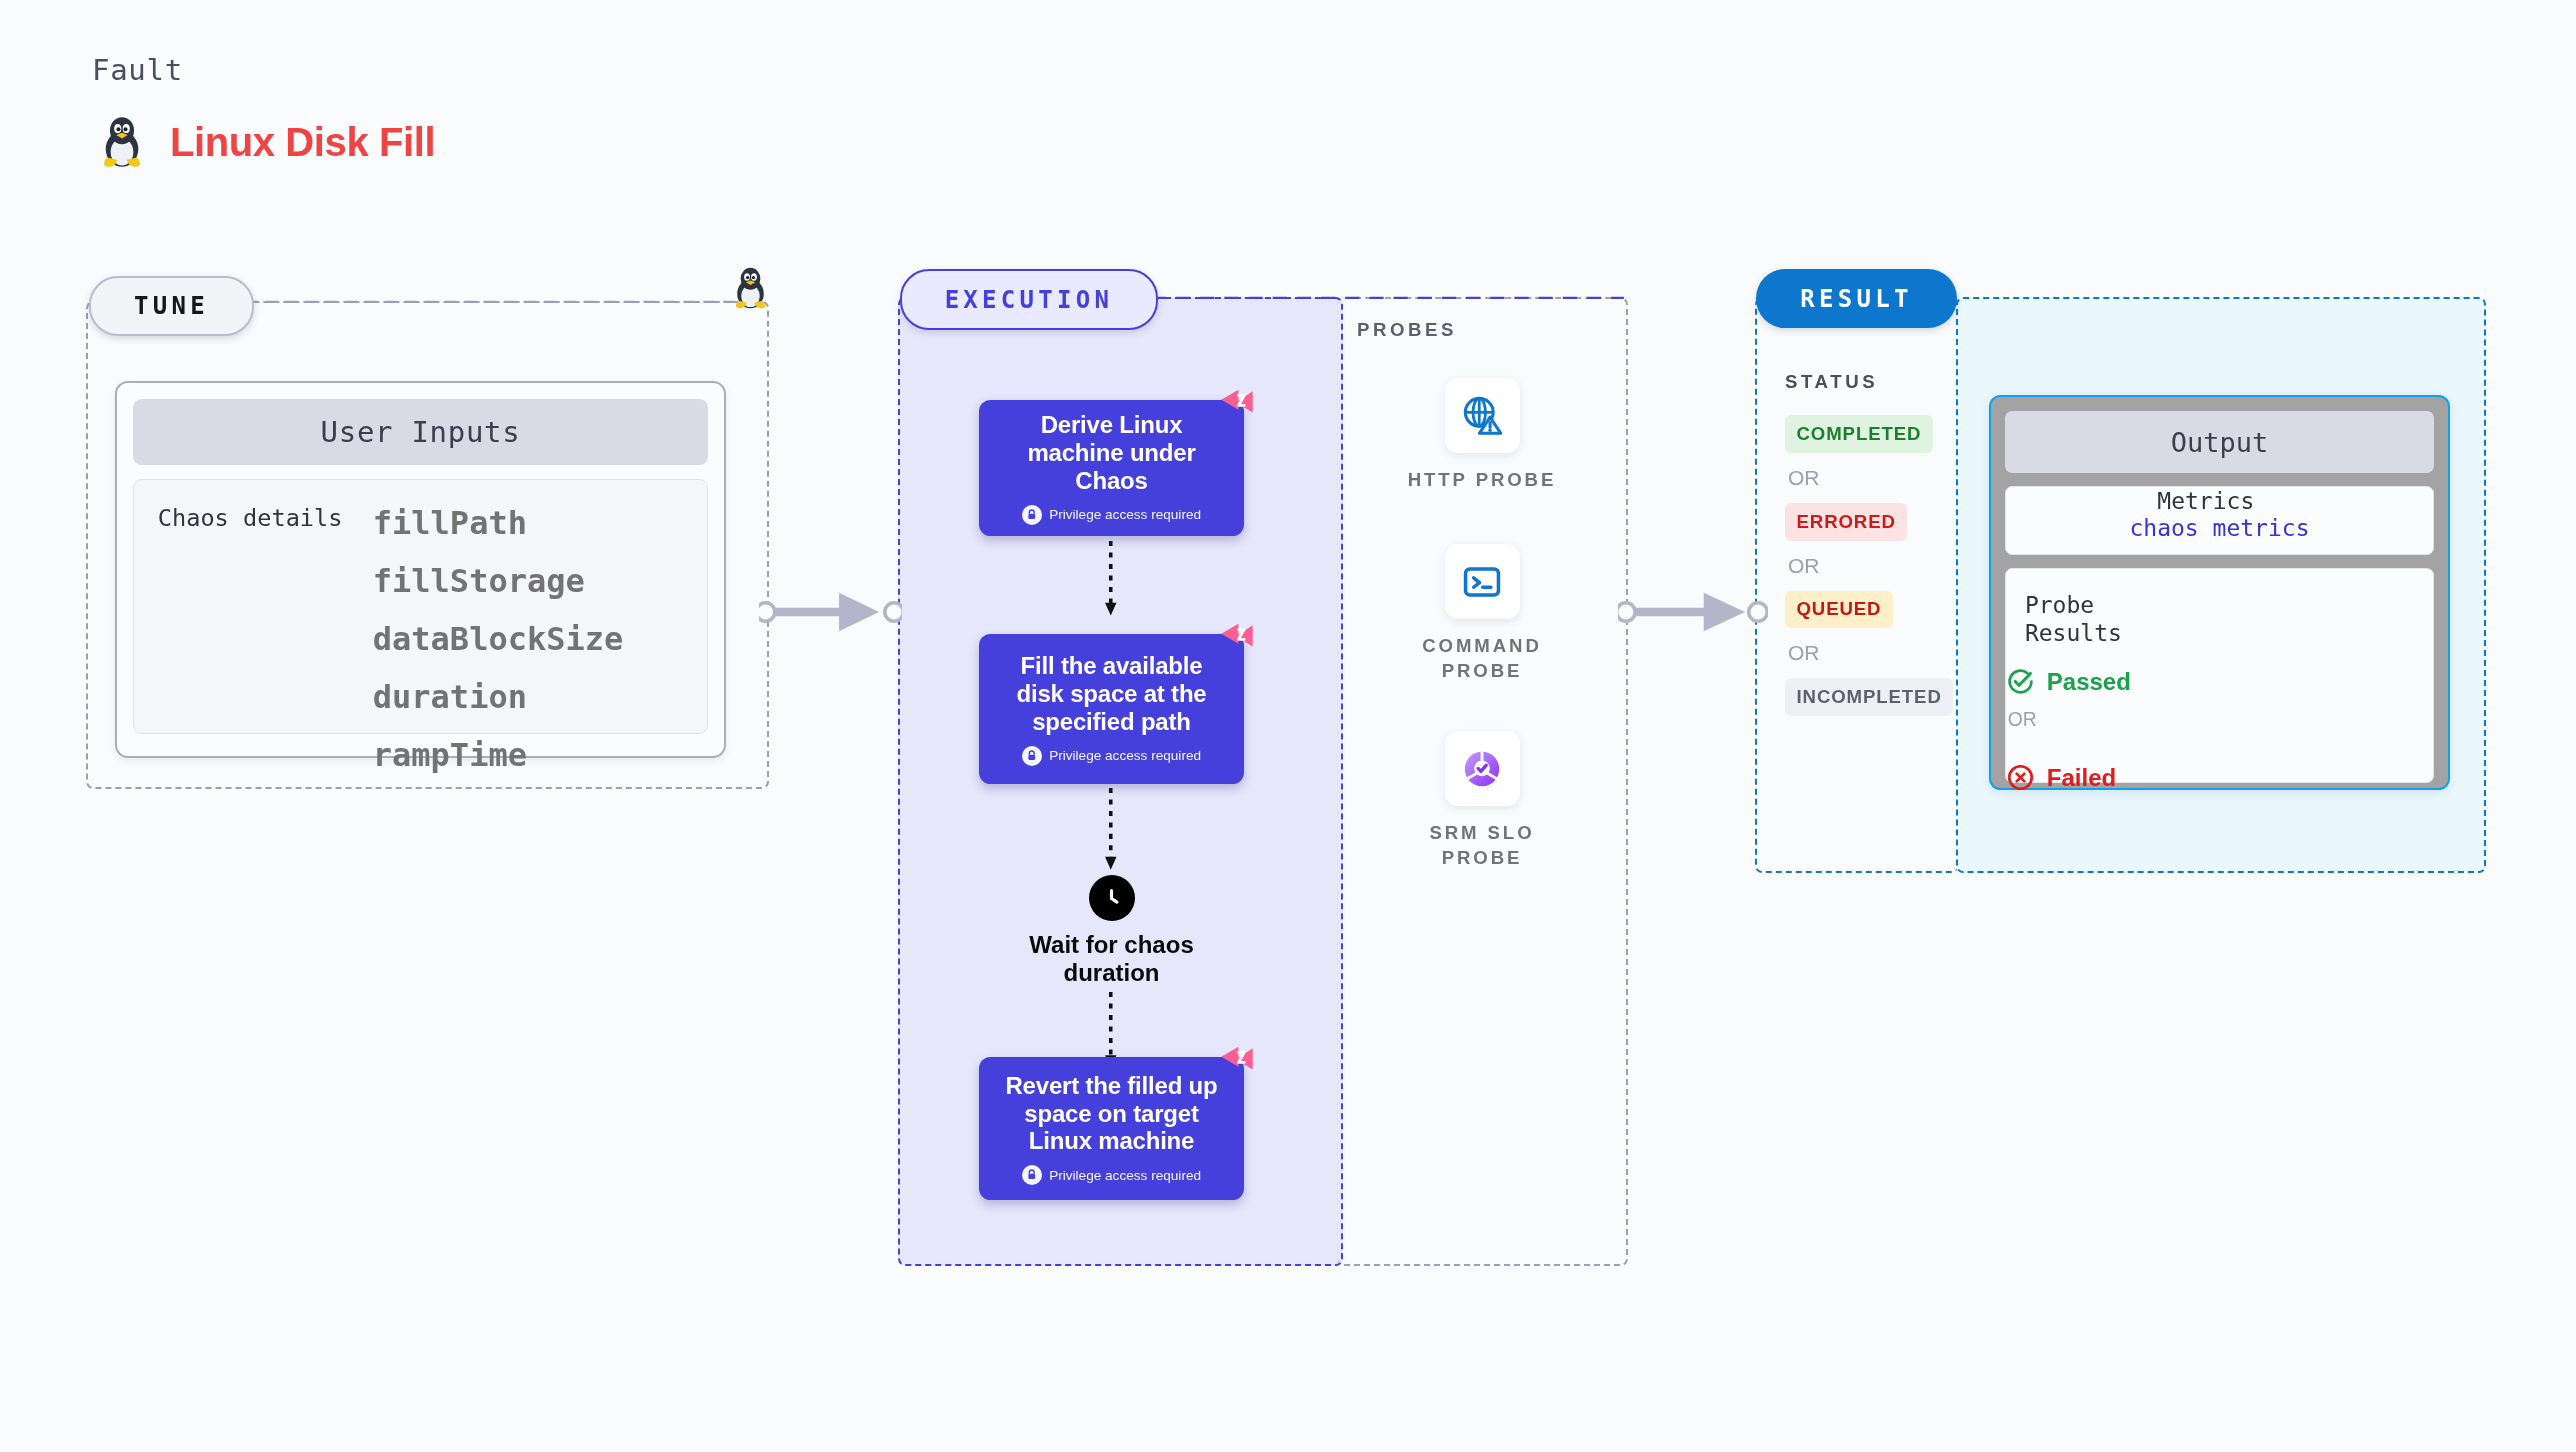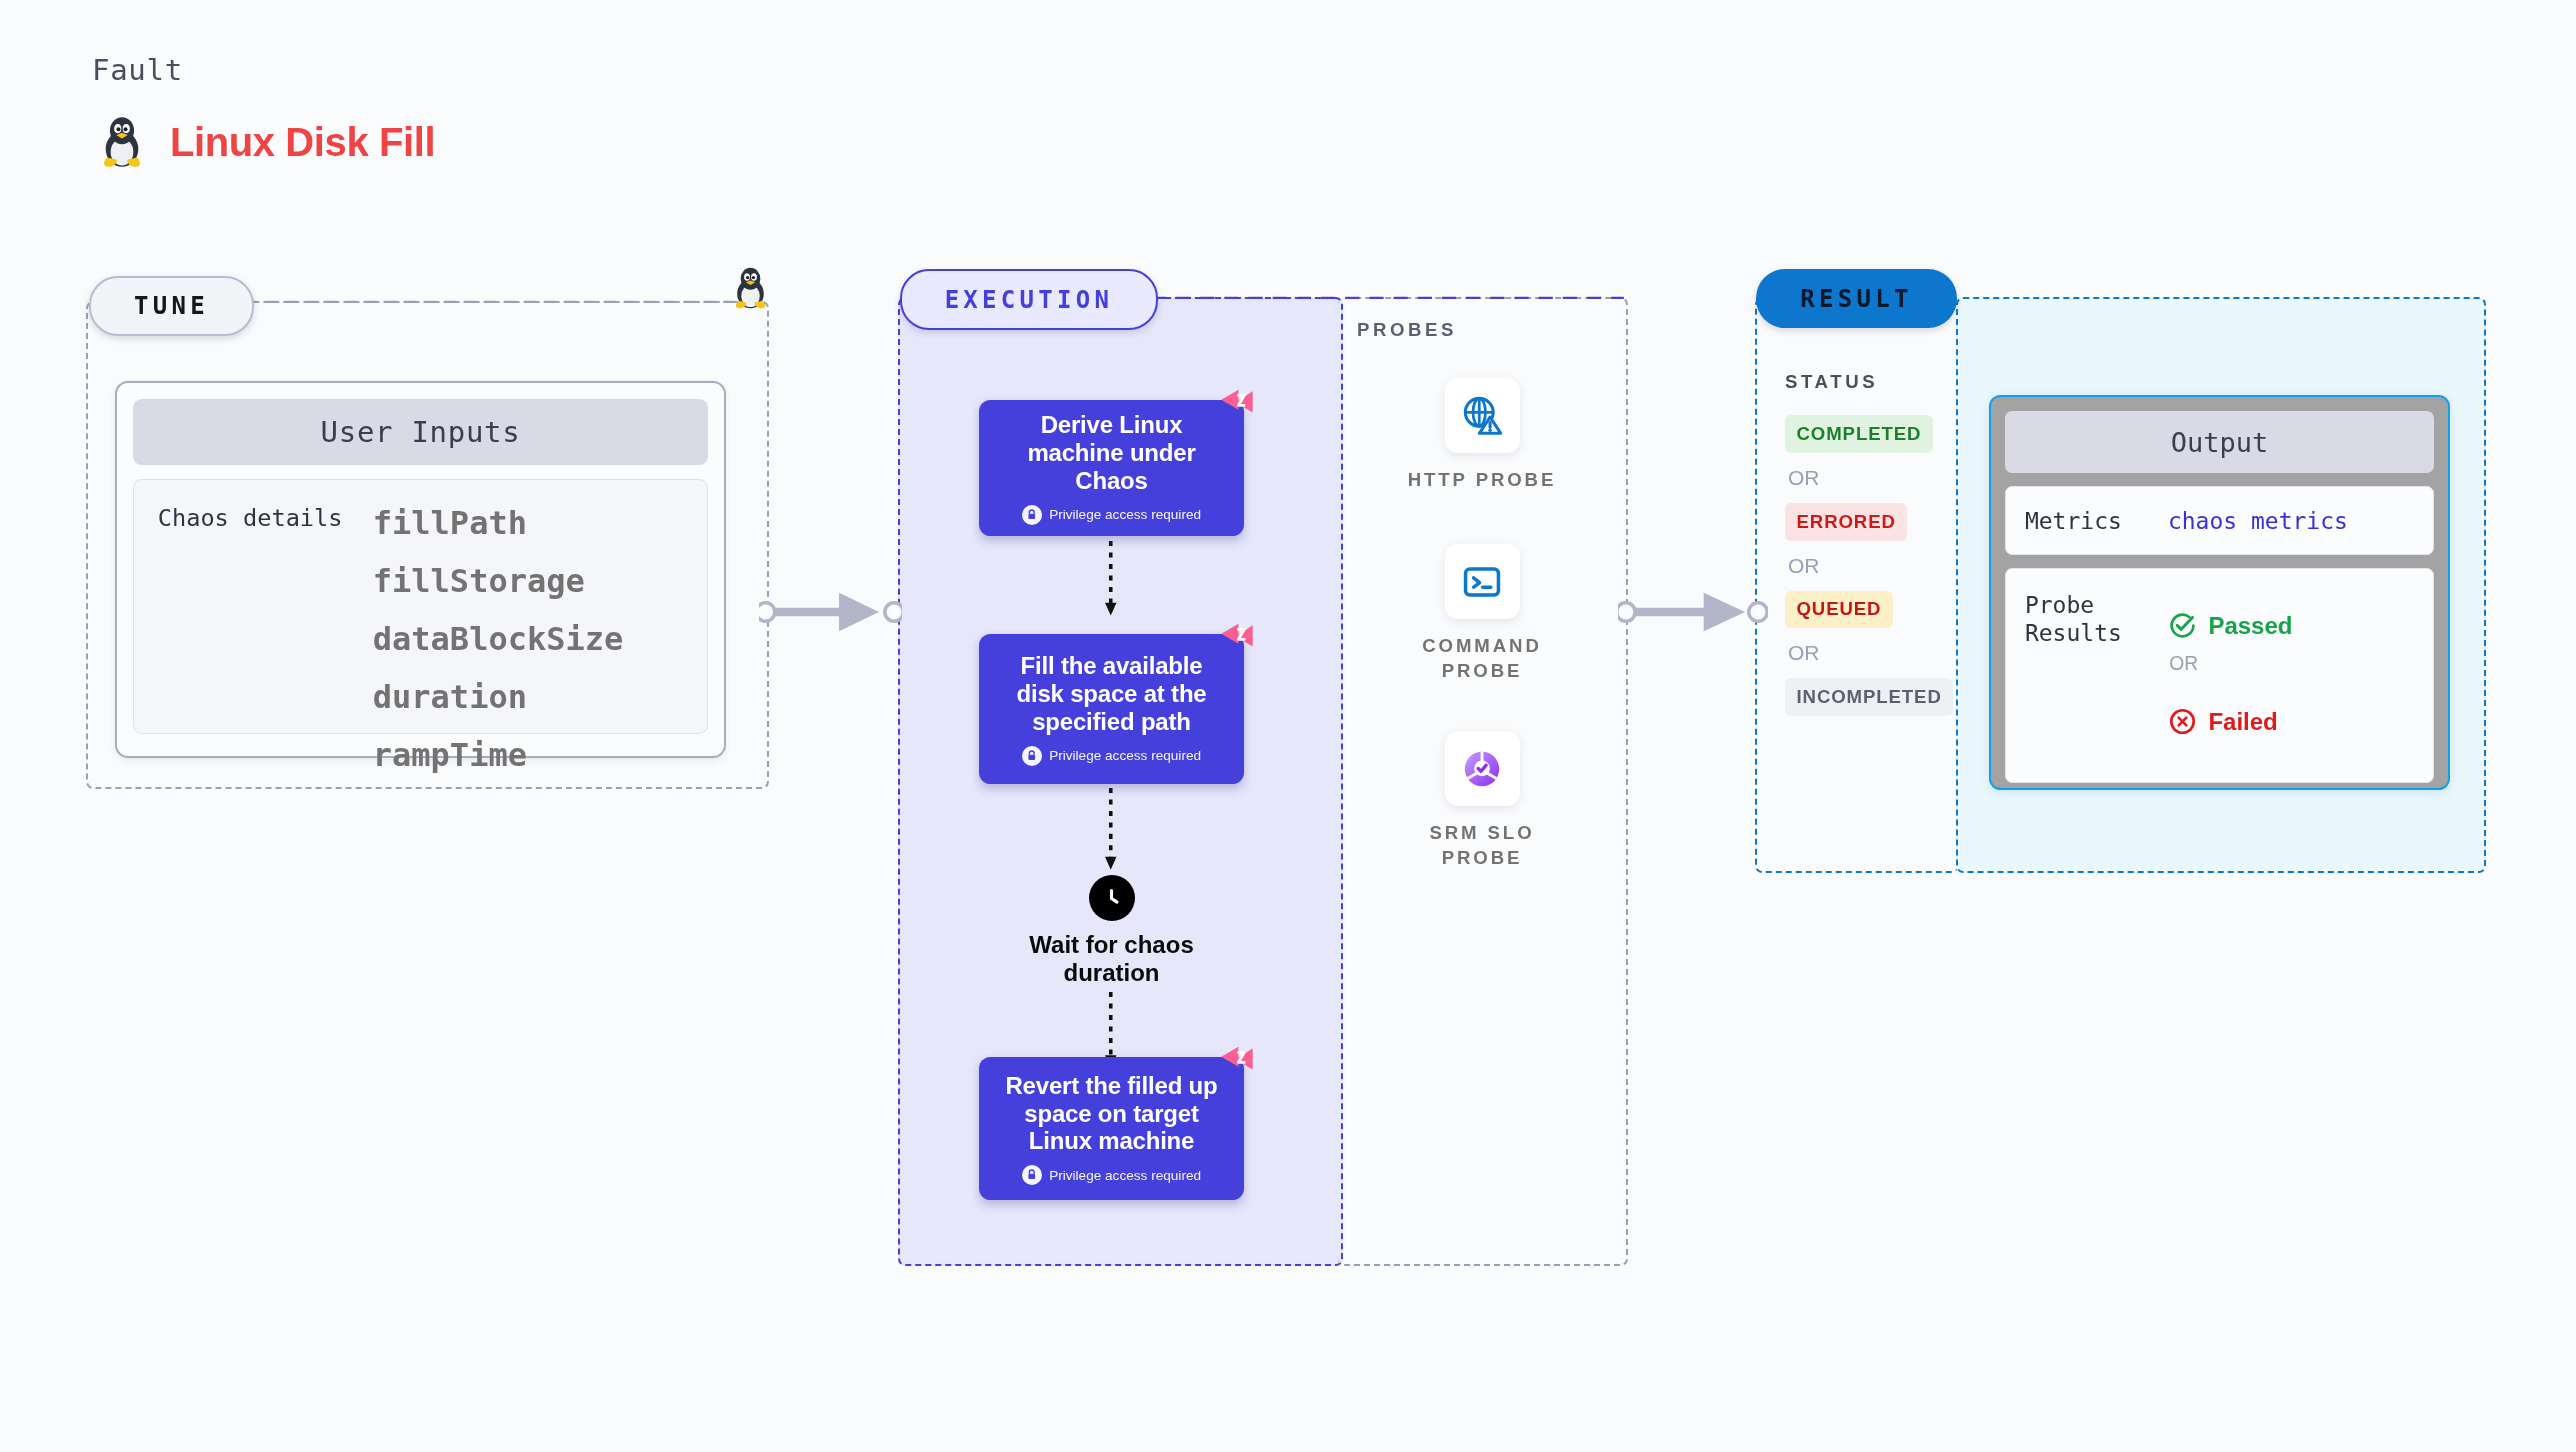--- a/index.html
+++ b/index.html
@@ -32,21 +32,21 @@
     font-family:"DejaVu Sans Mono", monospace;
     font-weight:bold; letter-spacing:4.3px;
     box-shadow:0 2.9px 7.2px rgba(40,45,80,.16);
     z-index:6;
   }
   .pill-tune { left:89px; top:276px; width:161px; height:56px;
     background:#f3f4f8; border:2.1px solid #b9bdcf; color:#15171f; font-size:24px; }
   .pill-exec { left:900px; top:269px; width:254px; height:57px;
     background:#e9eaff; border:2.1px solid #4540db; color:#4540db; font-size:24px; }
   .pill-result{ left:1756px; top:269px; width:201px; height:59px;
-    background:#0d76cd; border:none; color:#0f172a; font-size:24px; }
+    background:#0d76cd; border:none; color:#ffffff; font-size:24px; }
 
   
   .dash-box { position:absolute; border-radius:7.2px; }
   .tune-box {
     left:86px; top:301px; width:679px; height:484px;
     border:2.1px dashed #9aa0b4; background:transparent;
   }
   .exec-box {
     left:898px; top:297px; width:441px; height:965px;
     border:2.1px dashed #4540db; background:#e6e7fb;
@@ -165,21 +165,21 @@
     background:#a3a3a3; border:2.9px solid #12a0e8; border-radius:11.5px;
     box-shadow:0 2.9px 10px rgba(20,100,160,.12); box-sizing:border-box;
   }
   .out-head {
     margin:14.3px 14.3px 0 14.3px; height:62px; background:#d9dae6; border-radius:7.2px;
     display:flex; align-items:center; justify-content:center;
     font-family:"DejaVu Sans Mono", monospace; font-size:27px; color:#3b3f4d;
   }
   .out-row {
     margin:13px 14.3px 0 14.3px; background:#fbfcfd; border:1.4px solid #e3e5ec; border-radius:7.2px;
-    display:flex; box-sizing:border-box;
+    display:flex; box-sizing:border-box;flex-direction:column;
   }
   .out-row-metrics { height:69px; align-items:center; }
   .out-row-probe { height:215px; align-items:flex-start; padding-top:21.5px; }
   .out-key {
     font-family:"DejaVu Sans Mono", monospace; font-size:23px; color:#31343f;
     padding-left:18.6px; width:143px; flex:none; line-height:1.22;
   }
   .out-val-link { font-family:"DejaVu Sans Mono", monospace; font-size:23px; color:#3832d6; }
   .pr-stack { display:flex; flex-direction:column; }
   .pr-line { display:flex; align-items:center; gap:11.5px;margin-top:20px; }

